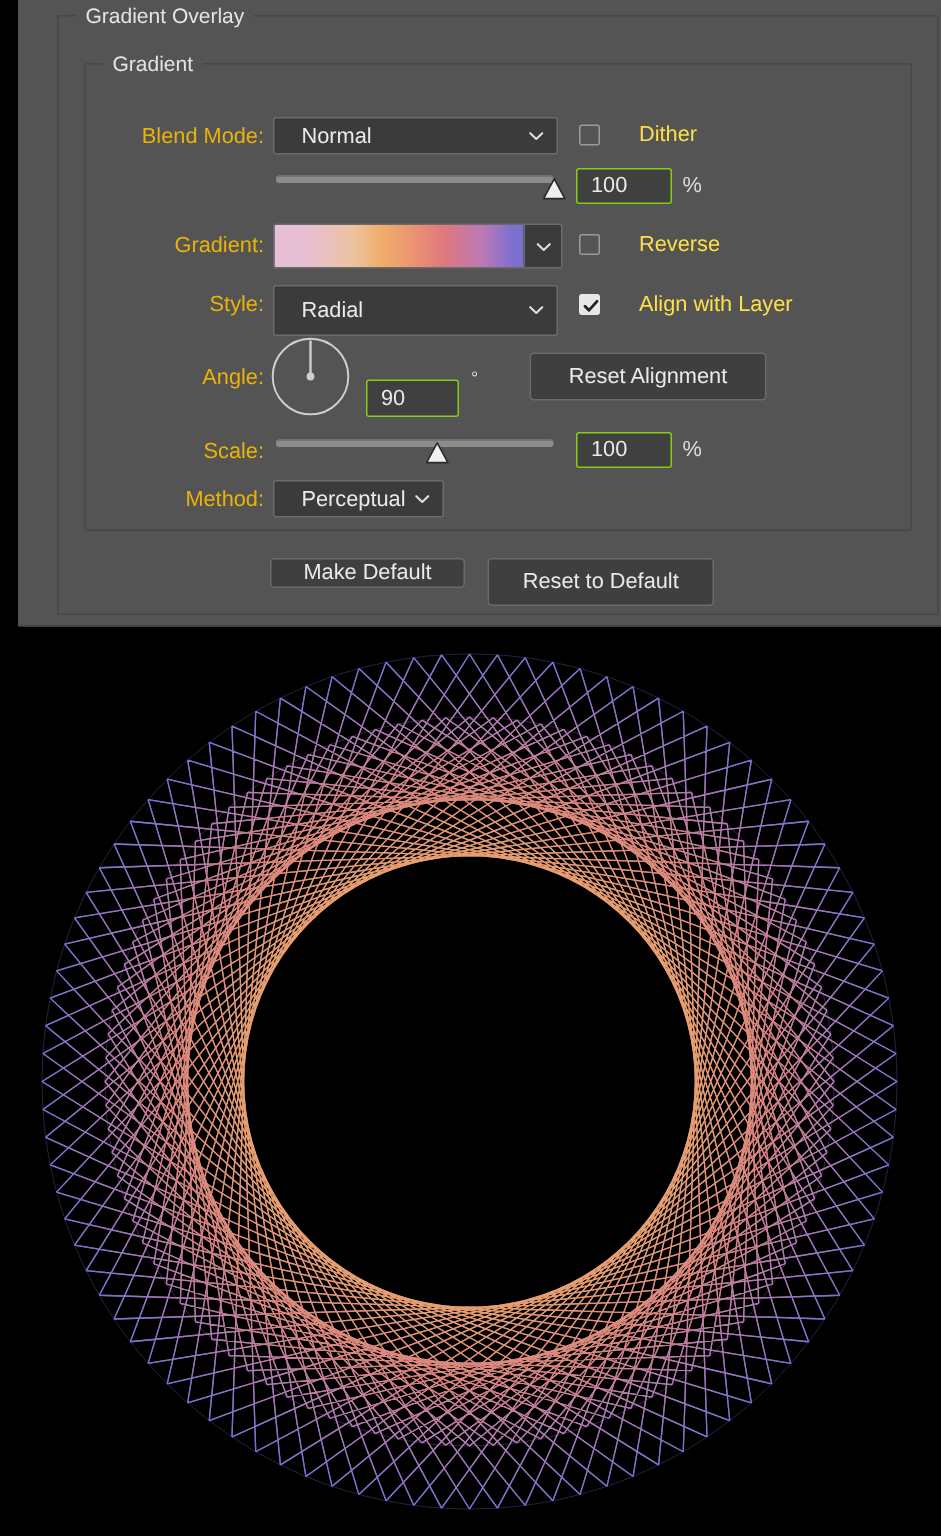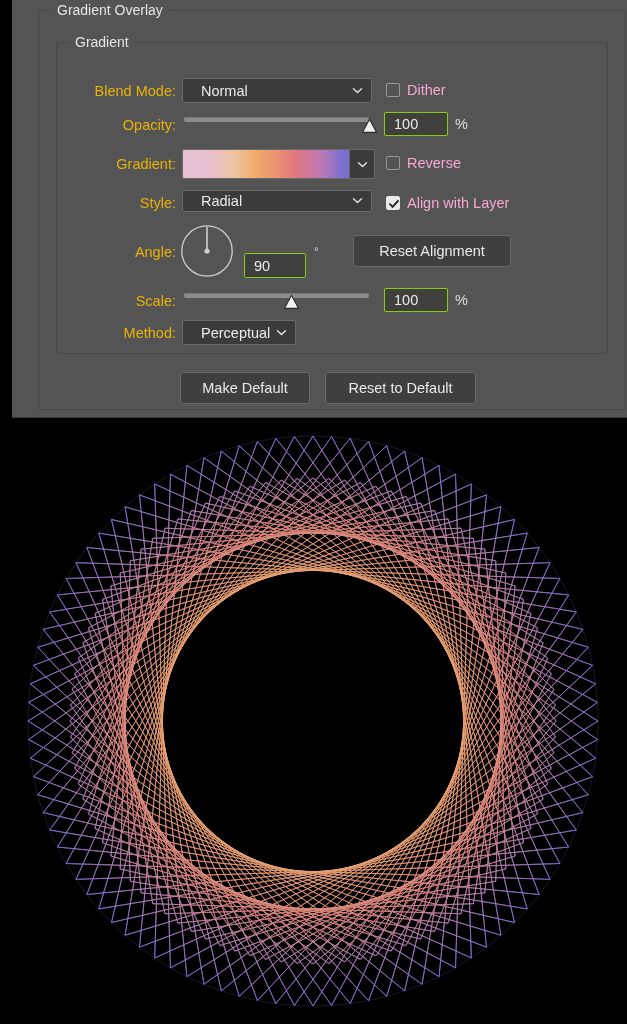--- a/index.html
+++ b/index.html
@@ -154,22 +154,22 @@
   .checkbox.checked {
     background: #e8e8e8;
     border-color: #e8e8e8;
   }
   .checkbox.checked svg {
     position: absolute;
     left: 1px;
     top: 1px;
   }
   .checkrow .ctext {
-    margin-left: 7px;
-    color: #f9a8d4;
+    margin-left: 26px;
+    color: #fde047;
     font-size: 14.5px;
     white-space: nowrap;
   }
 
   
   #gradient-swatch-wrap {
     position: absolute;
     display: flex;
     box-sizing: border-box;
     border: 1px solid #6b6b6b;
@@ -251,21 +251,20 @@
           <path d="M1.5 3.8 L5.5 7.6 L9.5 3.8" fill="none" stroke="#e0e0e0" stroke-width="1.4" stroke-linecap="round" stroke-linejoin="round"></path>
         </svg>
     </span>
   </div>
 
   <div class="checkrow" style="left:374px; top:79px;">
     <span class="checkbox"></span>
     <span class="ctext">Dither</span>
   </div>
 
-  <span class="lbl" style="left:40px; top:112px; width:124px;">Opacity:</span>
   <div class="slider" style="left:172px; top:114px; width:185px;">
     <span class="track"></span>
     <span class="thumb" id="opacity-thumb" style="left: 100%;">
       <svg width="17" height="16" viewBox="0 0 17 16">
           <path d="M8.5 1.2 L15.6 14.4 L1.4 14.4 Z" fill="#f0f0f0" stroke="#2b2b2b" stroke-width="1.1" stroke-linejoin="round"></path>
         </svg>
     </span>
   </div>
   <div class="numfield" style="left:372px; top:112px; width:64px; height:24px;">
     <span>100</span>
@@ -281,21 +280,21 @@
         </svg>
     </div>
   </div>
 
   <div class="checkrow" style="left:374px; top:152px;">
     <span class="checkbox"></span>
     <span class="ctext">Reverse</span>
   </div>
 
   <span class="lbl" style="left:40px; top:190px; width:124px;">Style:</span>
-  <div class="combo" style="left:170px; top:190px; width:190px; height:22px;">
+  <div class="combo" style="left:170px; top:190px; width:190px; height:34px;">
     <span>Radial</span>
     <span class="caret">
       <svg width="11" height="11" viewBox="0 0 11 11">
           <path d="M1.5 3.8 L5.5 7.6 L9.5 3.8" fill="none" stroke="#e0e0e0" stroke-width="1.4" stroke-linecap="round" stroke-linejoin="round"></path>
         </svg>
     </span>
   </div>
 
   <div class="checkrow" style="left:374px; top:192px;">
     <span class="checkbox checked">
@@ -340,21 +339,21 @@
   <span class="lbl" style="left:40px; top:320px; width:124px;">Method:</span>
   <div class="combo" style="left:170px; top:320px; width:114px; height:25px;text-align:center;">
     <span>Perceptual</span>
     <span class="caret">
       <svg width="11" height="11" viewBox="0 0 11 11">
           <path d="M1.5 3.8 L5.5 7.6 L9.5 3.8" fill="none" stroke="#e0e0e0" stroke-width="1.4" stroke-linecap="round" stroke-linejoin="round"></path>
         </svg>
     </span>
   </div>
 
-  <div class="btn" style="left:168px; top:372px; width:130px; height:32px;">
+  <div class="btn" style="left:168px; top:372px; width:130px; height:20px;">
     <span>Make Default</span>
   </div>
   <div class="btn" style="left:313px; top:372px; width:151px; height:32px;">
     <span>Reset to Default</span>
   </div>
 
 </div>
 
 <div id="artwork">
   <svg id="spiro" width="627" height="606" viewBox="0 0 627 606">

